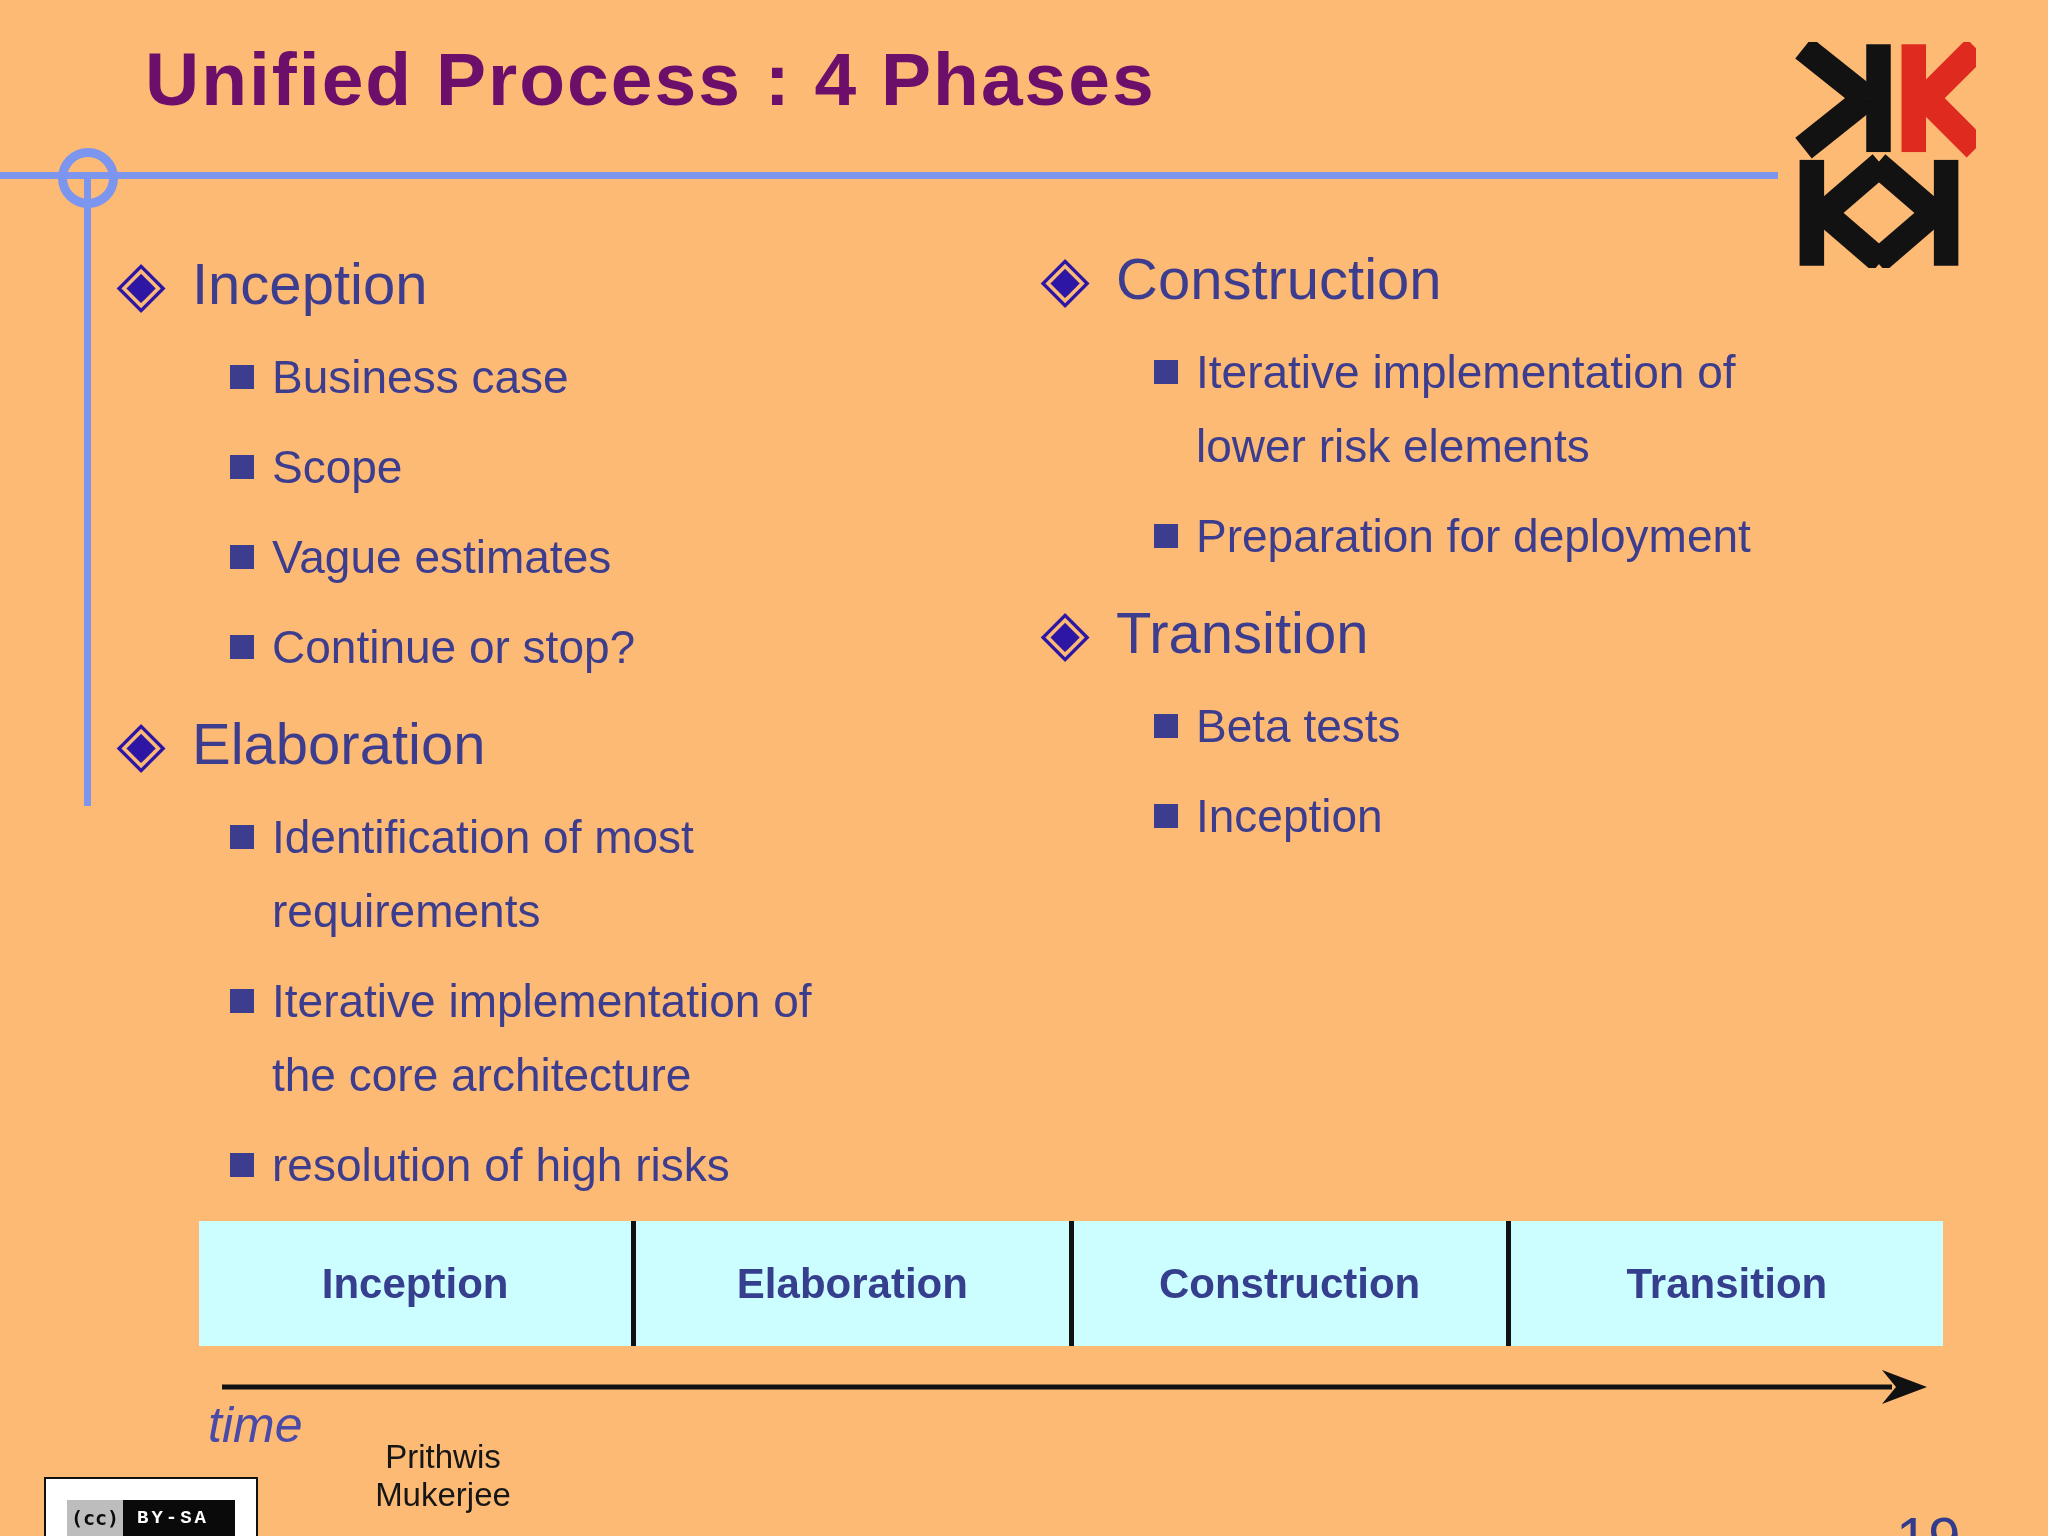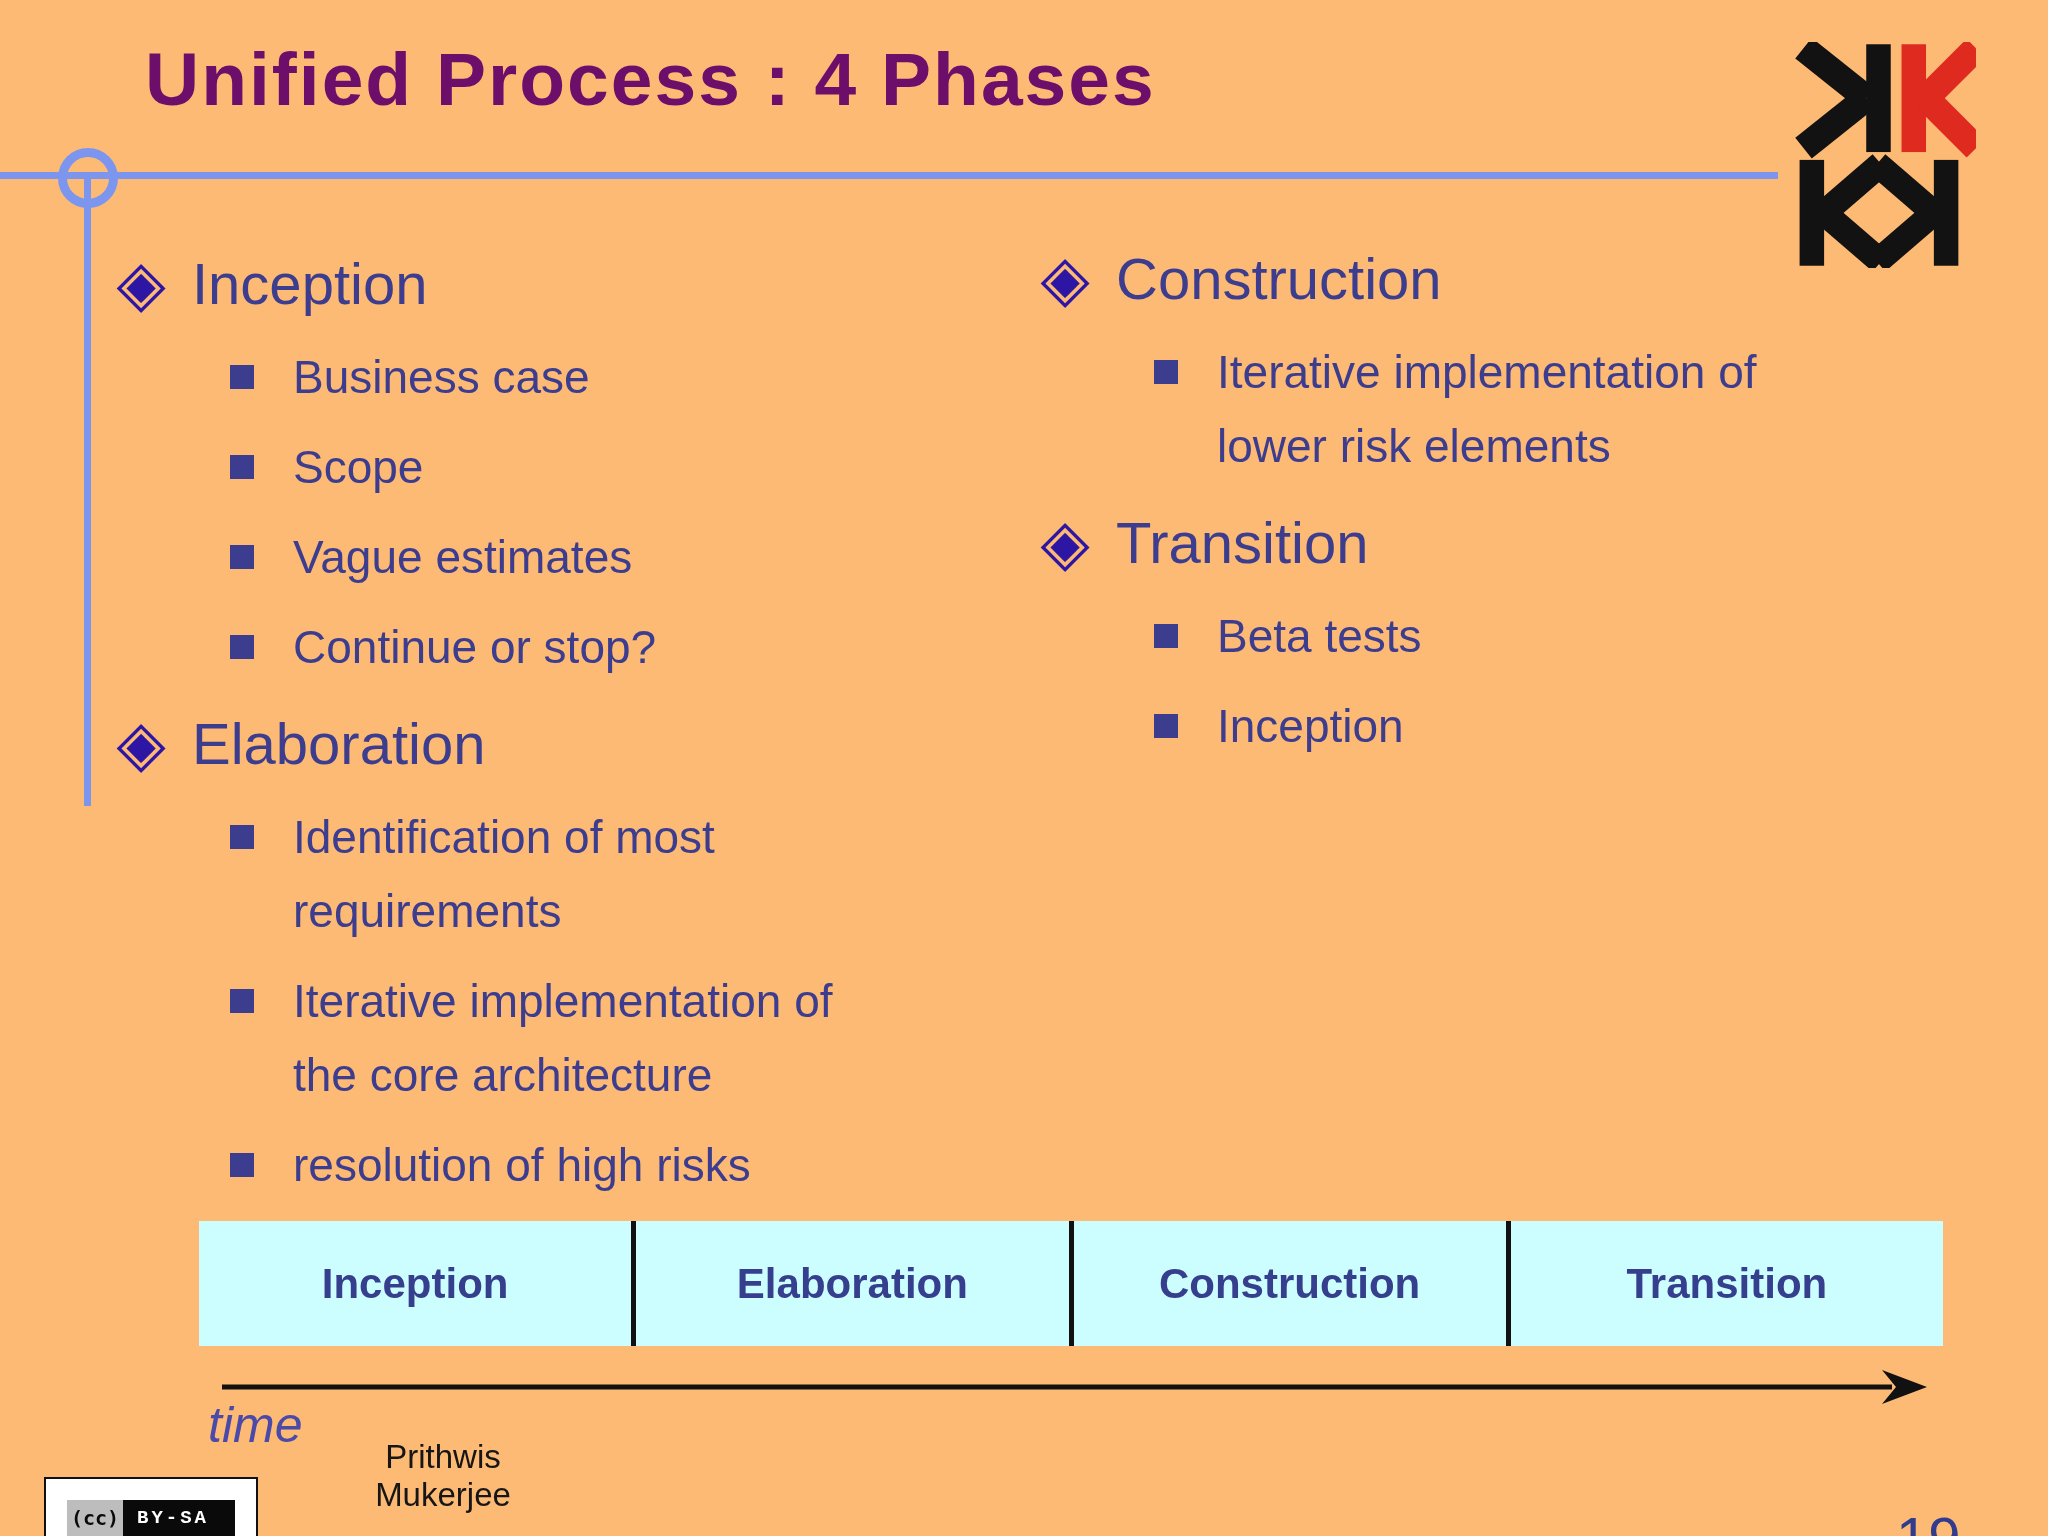--- a/index.html
+++ b/index.html
@@ -22,21 +22,21 @@
 
   .col { position:absolute; }
   .col-left  { left:112px; top:240px; width:900px; }
   .col-right { left:1036px; top:235px; width:980px; }
 
   .heading-row { display:flex; align-items:center; gap:22px; height:86px; margin:0 0 14px 0; }
   .diamond { font-size:64px; line-height:1; color:#2d16a3; width:58px; text-align:center; flex:0 0 auto; }
   .heading-text { font-size:58px; color:#3c3d8e; white-space:nowrap; }
 
   ul.items { list-style:none; margin:0; padding:0 0 0 118px; }
-  li.item { display:flex; gap:39px; margin-bottom:16px; }
+  li.item { display:flex; gap:18px; margin-bottom:16px; }
   .sq { flex:0 0 auto; width:24px; height:24px; background:#3c3d8e; margin-top:25px; }
   .item-text { font-size:46px; line-height:74px; color:#3c3d8e; }
 
   .timeline {
     position:absolute; left:199px; top:1221px; width:1744px; height:125px;
     background:#ccfeff; display:flex;
   }
   .tcell { flex:1 1 0; display:flex; align-items:center; justify-content:center; }
   .tcell + .tcell { border-left:5px solid #111; }
   .tcell span { font-size:42px; font-weight:bold; color:#363f8d; }
@@ -138,20 +138,24 @@
       <div class="section">
         <div class="heading-row">
           <span class="diamond">◈</span>
           <span class="heading-text">Construction</span>
         </div>
         <ul class="items">
           <li class="item">
             <span class="sq"></span>
             <span class="item-text">Iterative implementation of<br>lower risk elements</span>
           </li>
+          <li class="item">
+            <span class="sq"></span>
+            <span class="item-text">Preparation for deployment</span>
+          </li>
         </ul>
       </div>
       <div class="section">
         <div class="heading-row">
           <span class="diamond">◈</span>
           <span class="heading-text">Transition</span>
         </div>
         <ul class="items">
           <li class="item">
             <span class="sq"></span>

